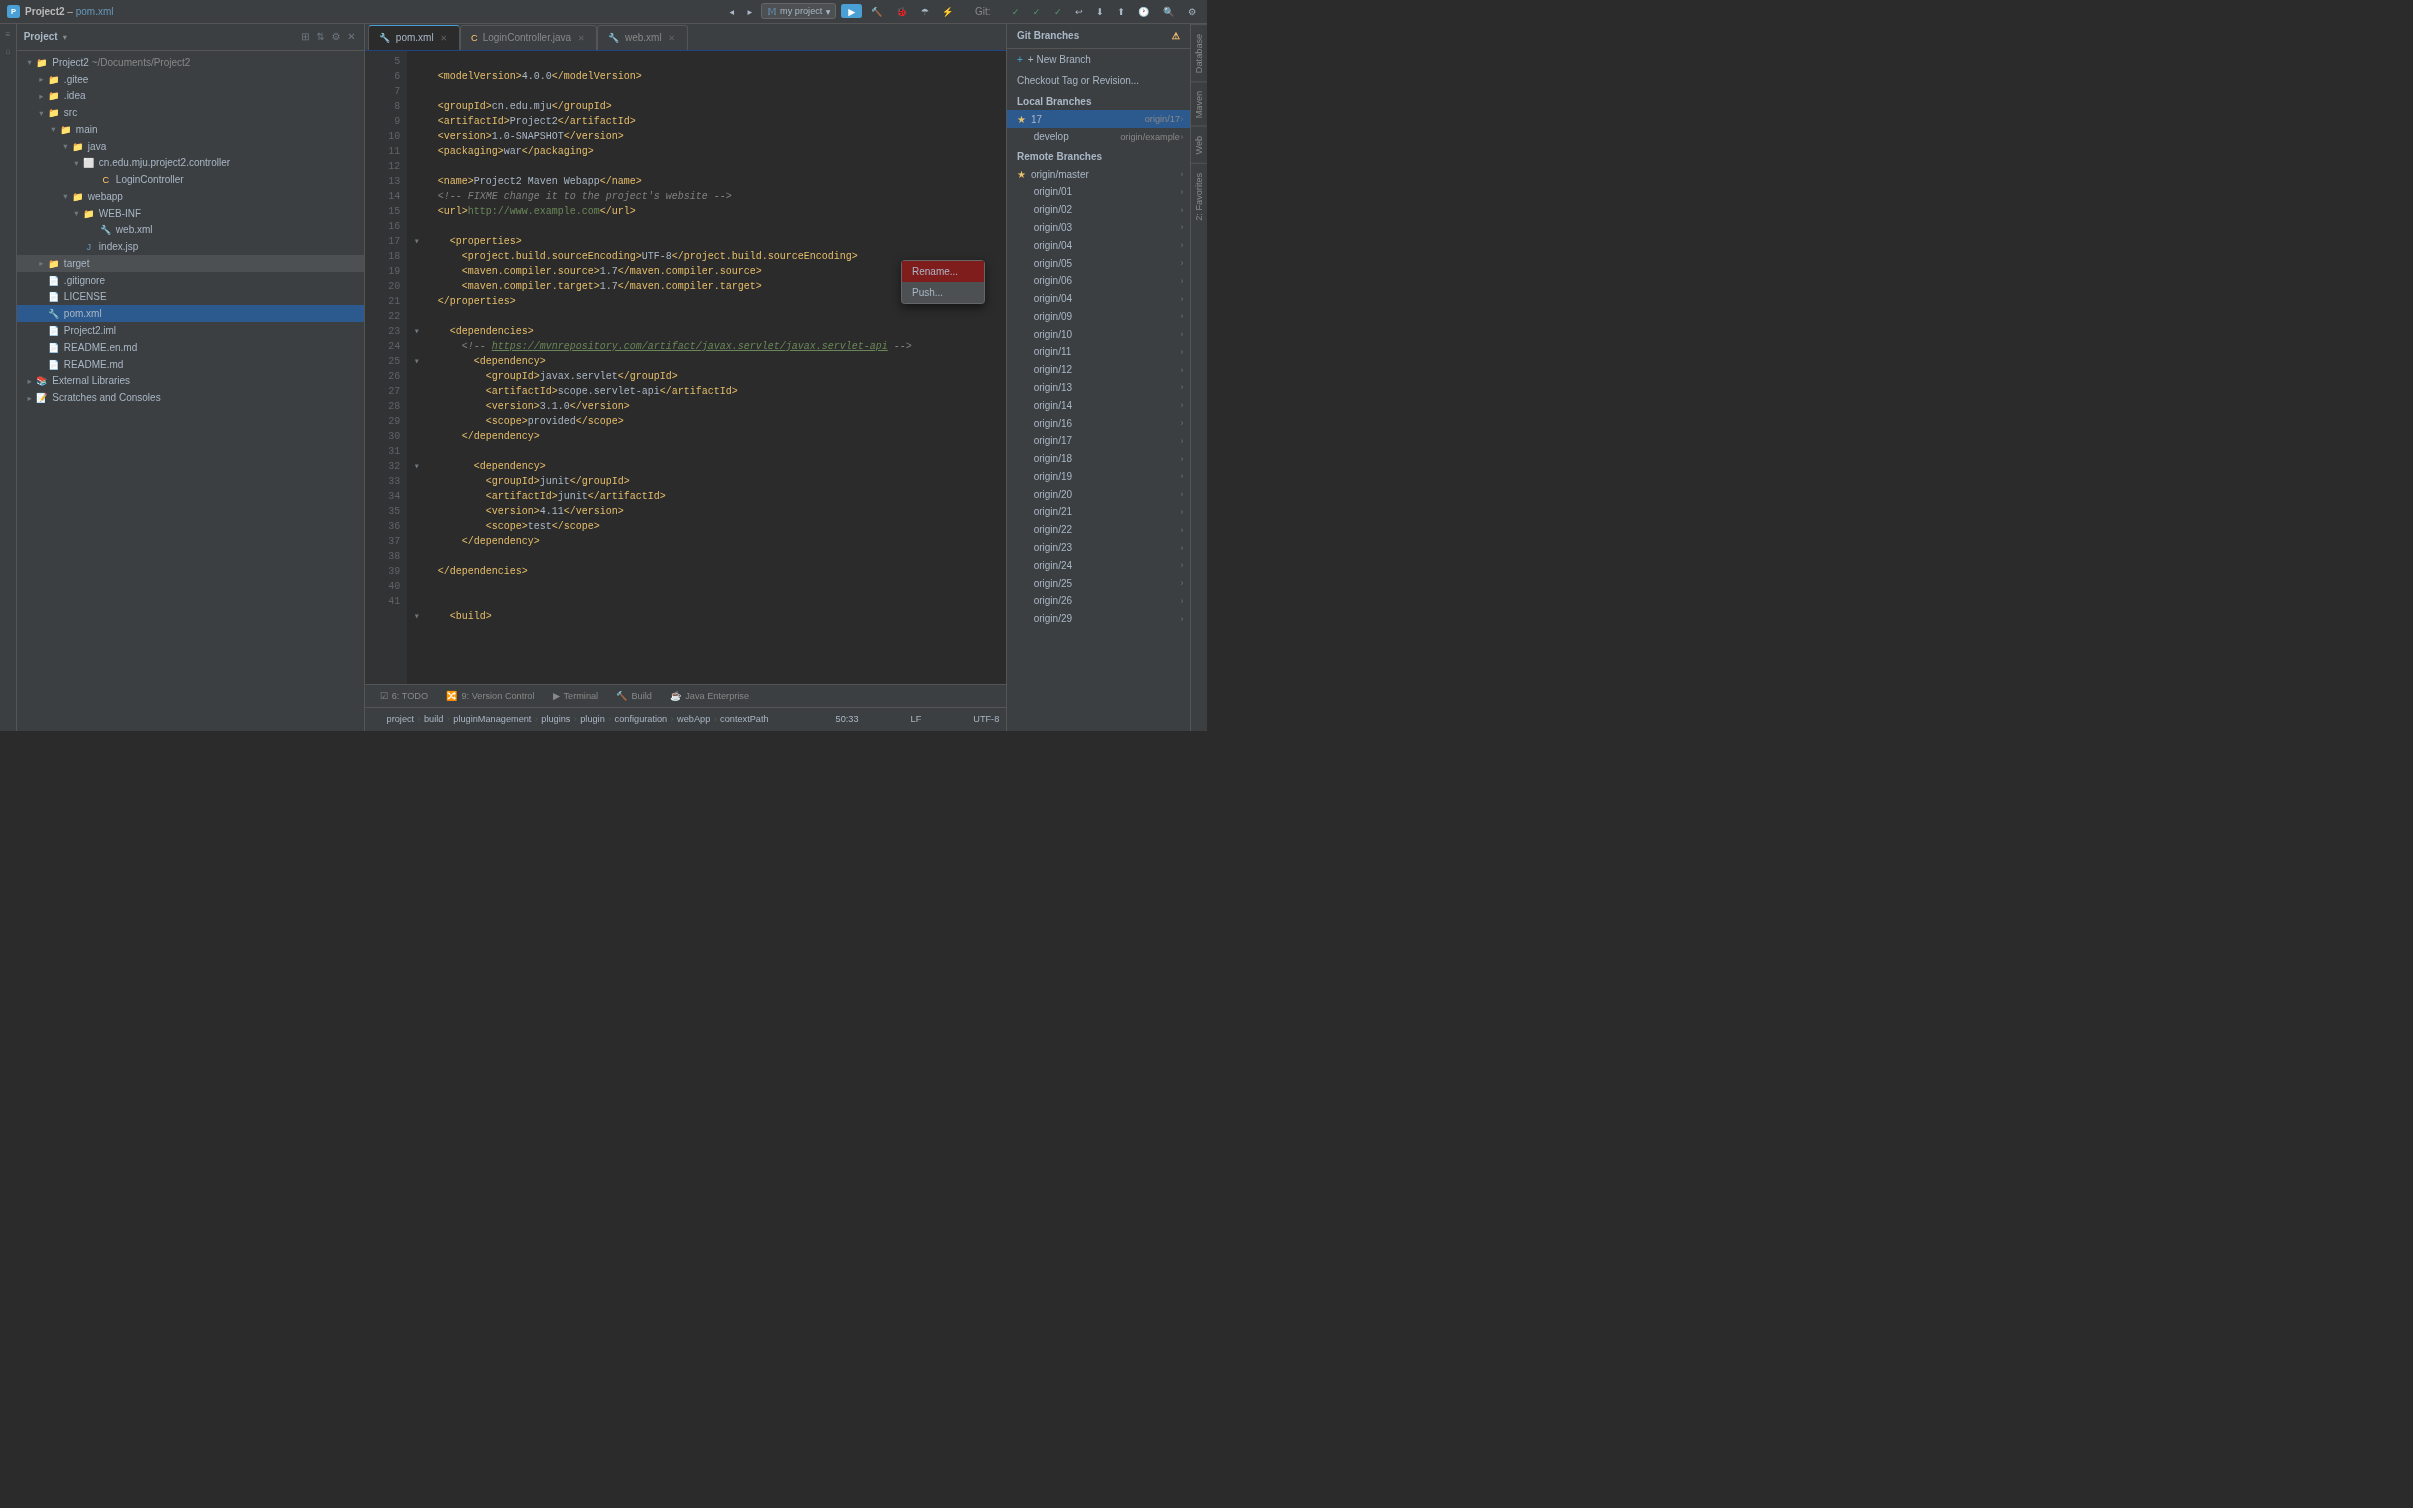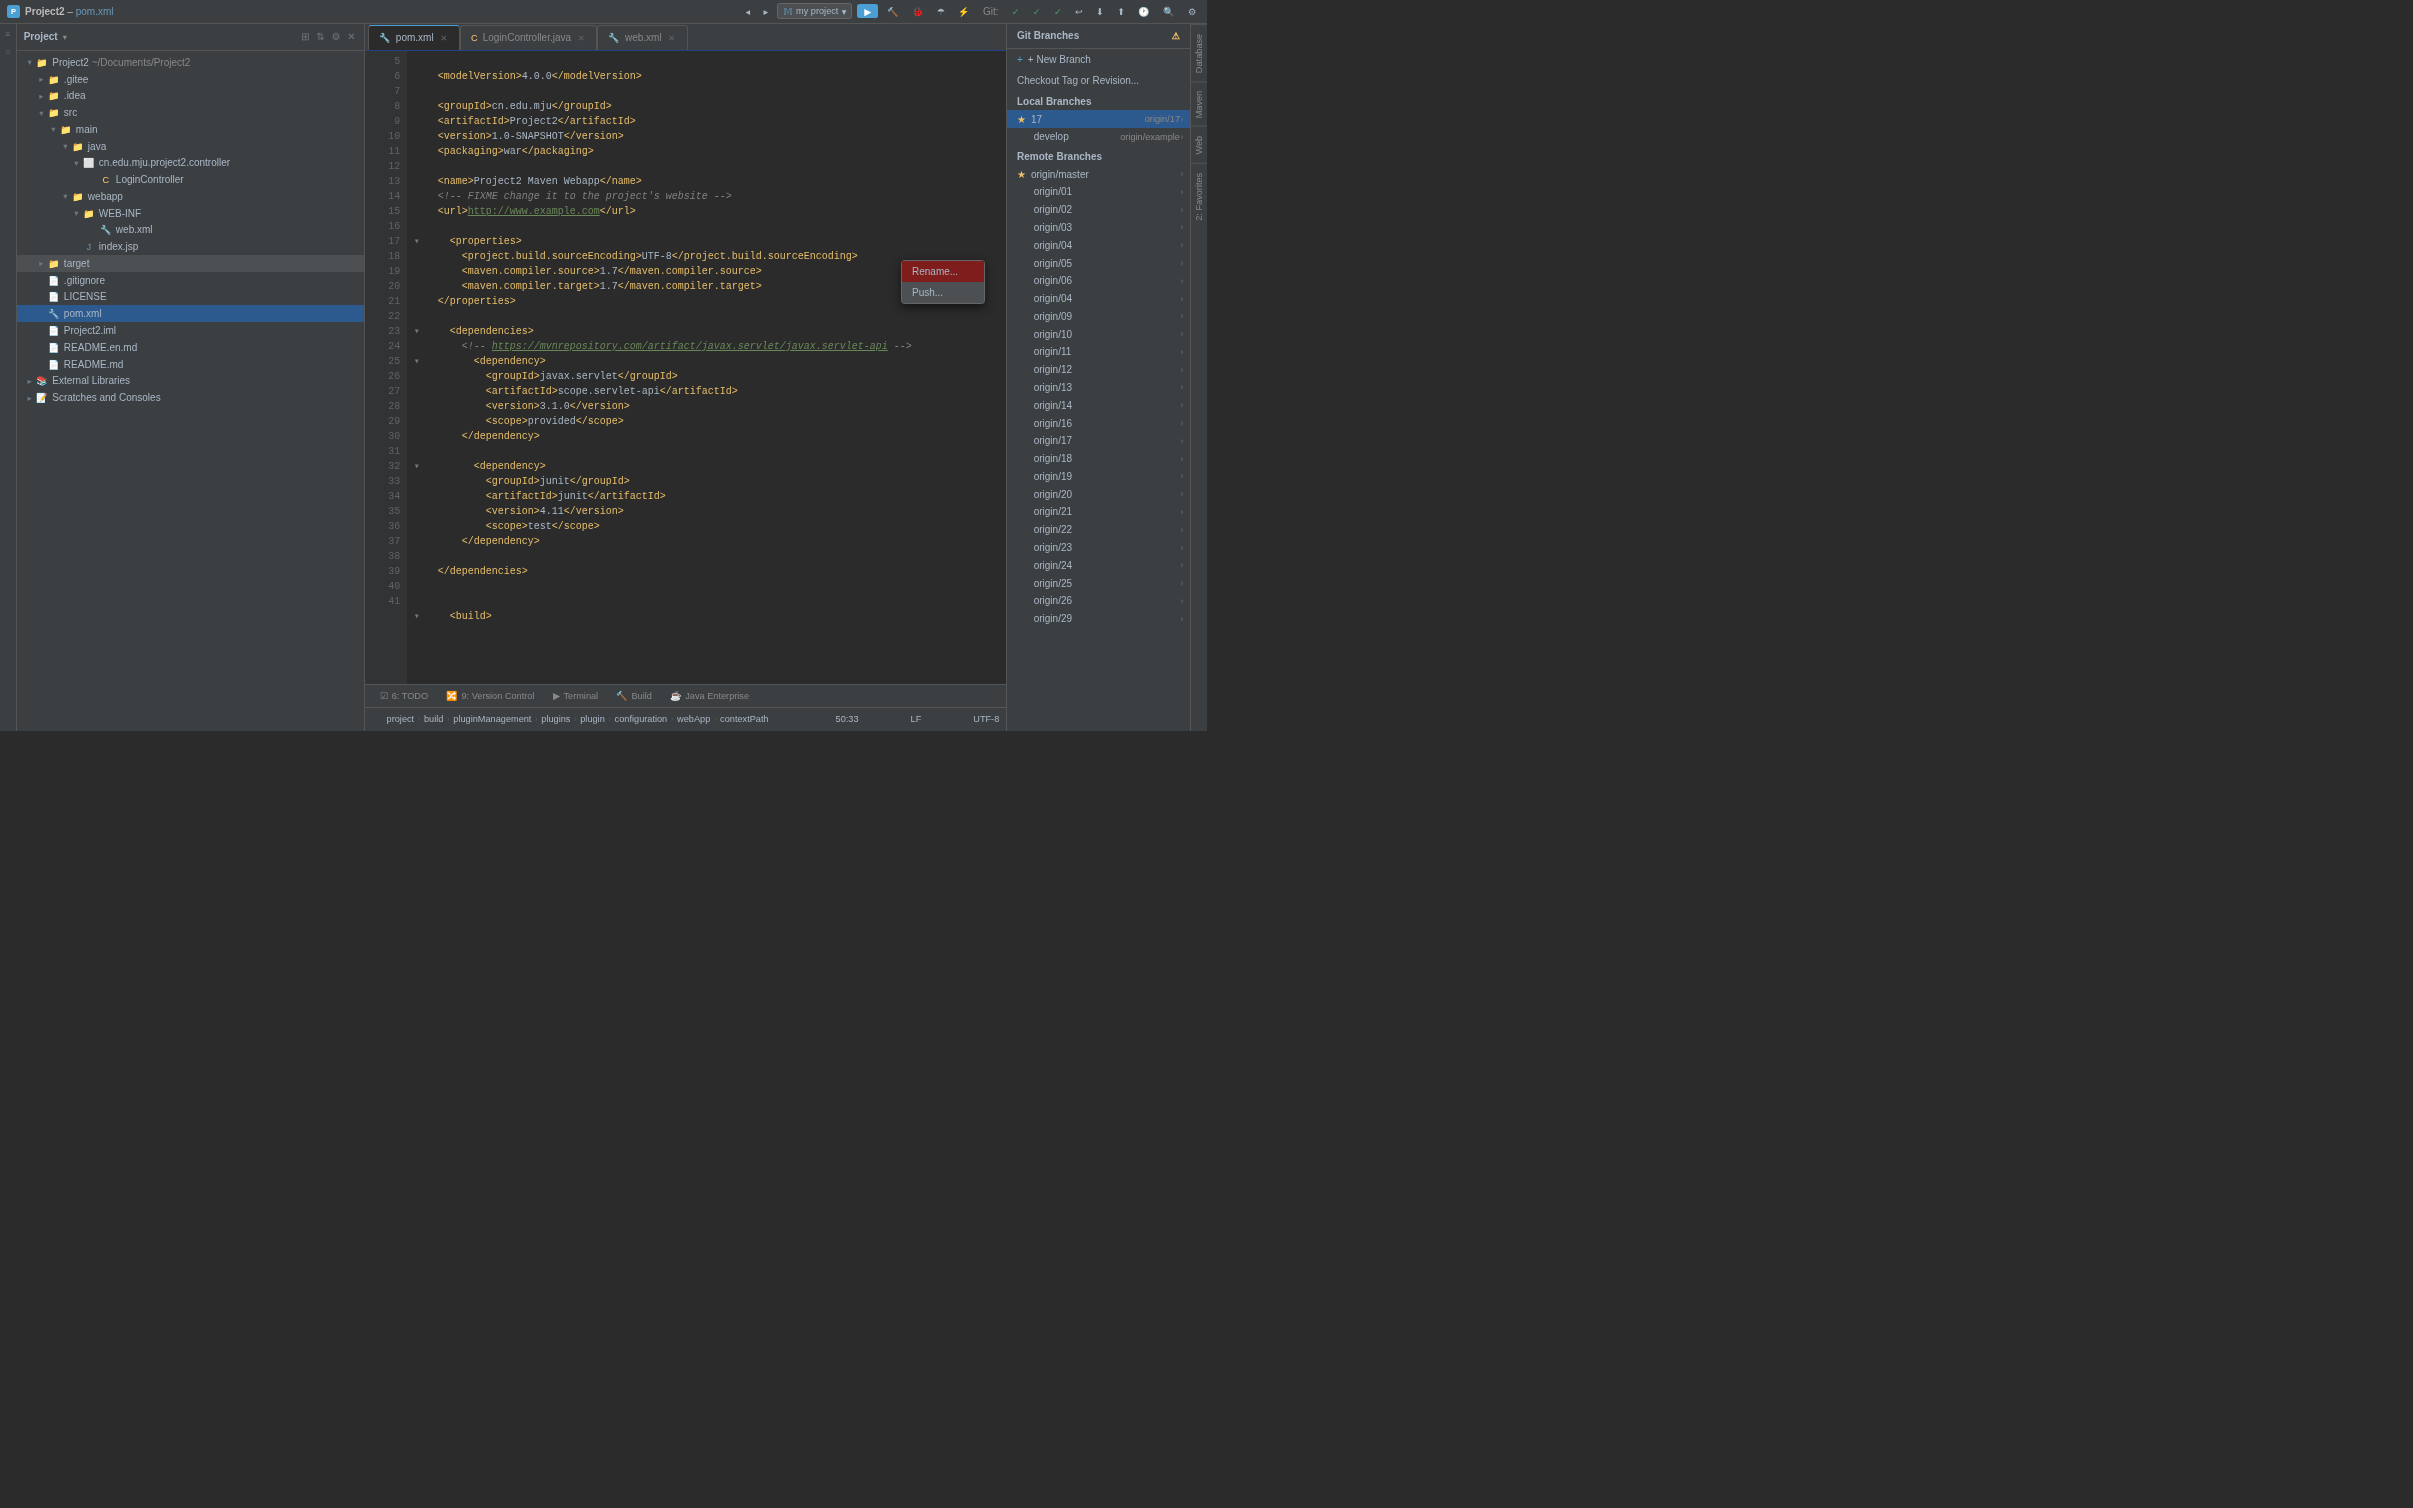--- a/index.html
+++ b/index.html
@@ -238,21 +238,21 @@
       font-family: 'Consolas', 'Courier New', monospace;
       font-size: 10px;
       line-height: 1.5;
       padding: 3.4px 6.7px;
       overflow: auto;
       white-space: pre;
       color: #a9b7c6;
     }
     .code-area .tag { color: #e8bf6a; }
     .code-area .comment { color: #808080; font-style: italic; }
-    .code-area .url { color: #6a8759; text-decoration: underline; }
+    .code-area .url { color: #6a8759; }
 
     
     .status-bar {
       height: 23.5px;
       background: #3c3f41;
       display: flex;
       align-items: center;
       padding: 0 6.7px;
       border-top: 0.8px solid #555;
       gap: 10px;
@@ -417,21 +417,21 @@
     <div class="project-selector">
       <span style="color:#6897bb">𝕄</span>
       <span>my project</span>
       <span>▾</span>
     </div>
     <button class="run-btn">▶</button>
     <button class="tb-btn">🔨</button>
     <button class="tb-btn">🐞</button>
     <button class="tb-btn">☂</button>
     <button class="tb-btn">⚡</button>
-    <span style="color:#888;margin:0 4px">Git:</span>
+    <span style="color:#888;margin:0 12px">Git:</span>
     <button class="tb-btn" style="color:#4e9a6f">✓</button>
     <button class="tb-btn" style="color:#4e9a6f">✓</button>
     <button class="tb-btn" style="color:#4e9a6f">✓</button>
     <button class="tb-btn">↩</button>
     <button class="tb-btn">⬇</button>
     <button class="tb-btn">⬆</button>
     <button class="tb-btn">🕐</button>
     <button class="tb-btn">🔍</button>
     <button class="tb-btn">⚙</button>
   </div>

